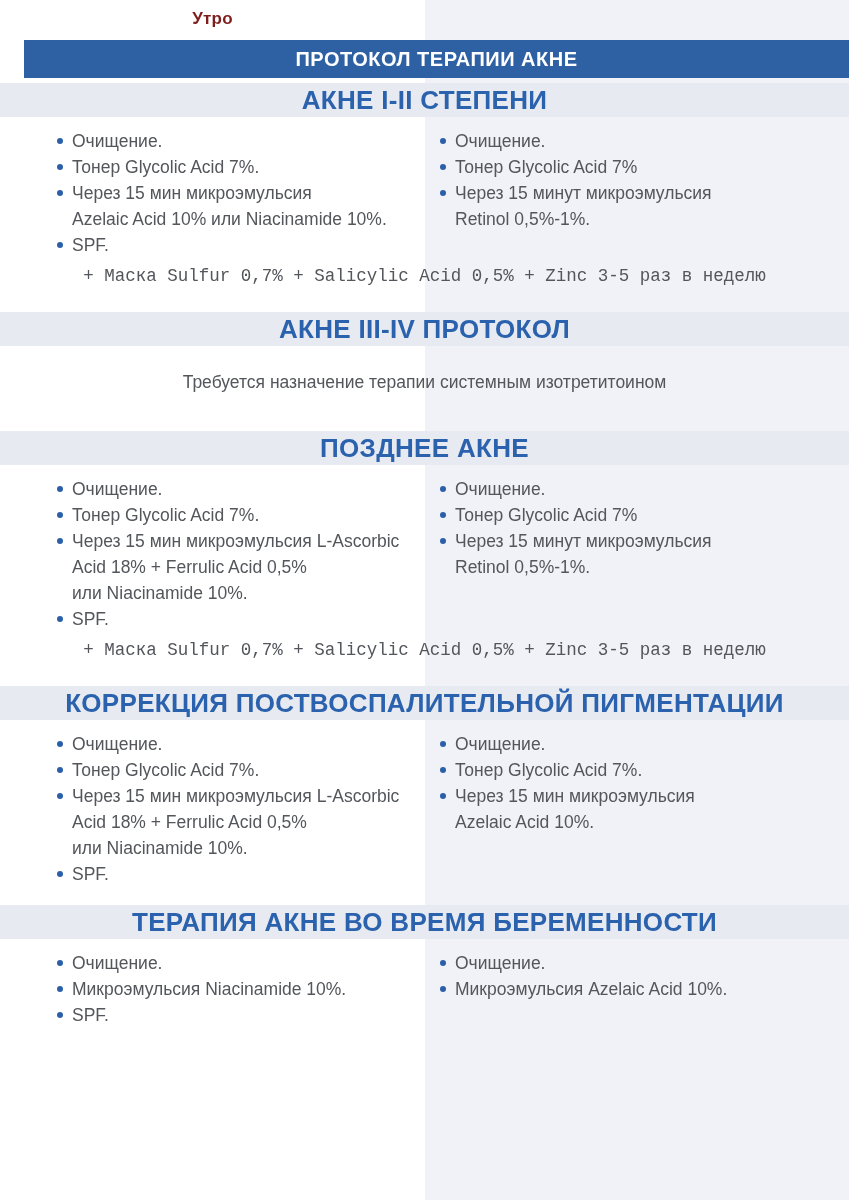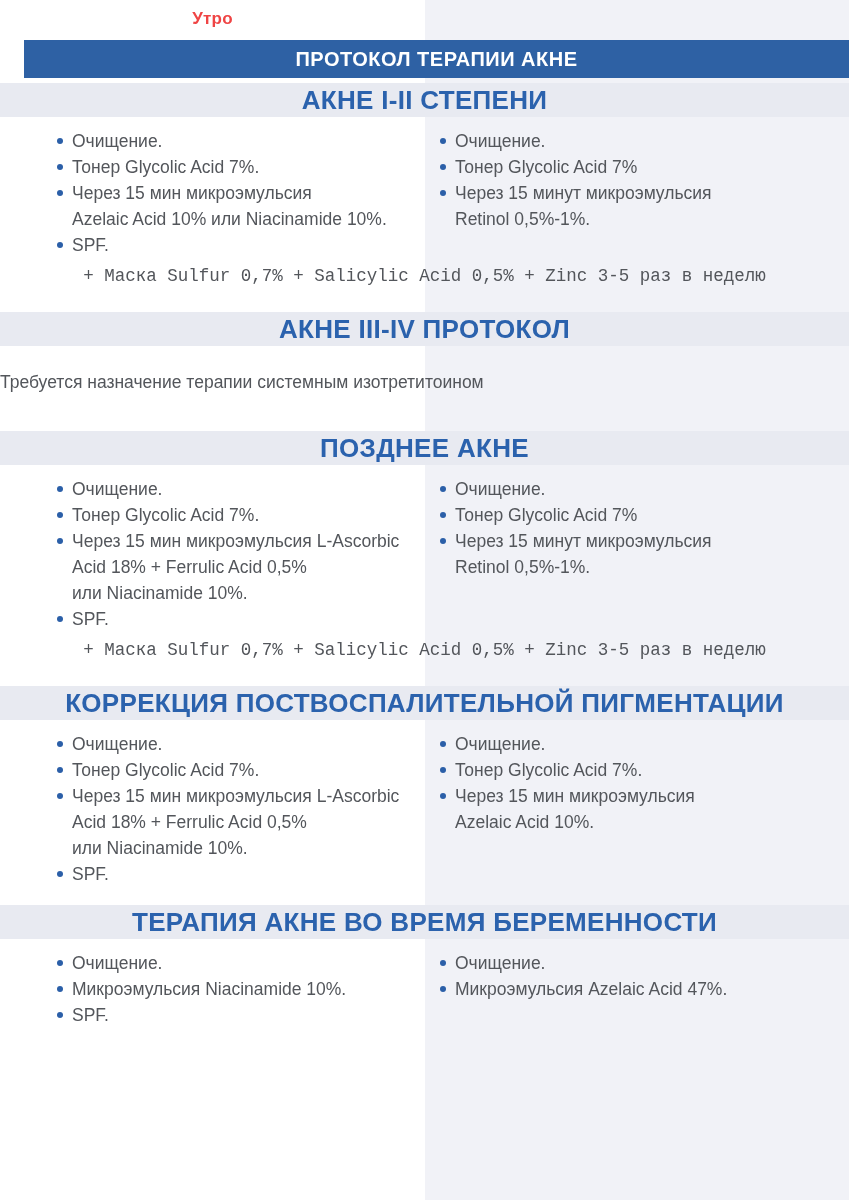--- a/index.html
+++ b/index.html
@@ -5,41 +5,41 @@
   html,body{margin:0;padding:0;}
   body{
     width:849px;height:1200px;position:relative;background:#ffffff;
     font-family:"Liberation Sans", sans-serif;overflow:hidden;
   }
   .evening-band{position:absolute;left:425px;top:0;width:424px;height:1200px;background:#f1f2f7;}
   .content{position:relative;z-index:1;}
 
   .dayrow{display:flex;height:38px;}
   .dayrow .half{flex:0 0 425px;display:flex;align-items:center;justify-content:center;
-    color:#ef4444;font-weight:700;font-size:17px;letter-spacing:.2px;}
+    color:#7f1d1d;font-weight:700;font-size:17px;letter-spacing:.2px;}
   .dayrow .half.evening{flex:0 0 424px;}
 
   .titlebar{height:38px;margin-top:2px;background:#2e61a4;color:#ffffff;font-weight:700;
     font-size:20px;display:flex;align-items:center;justify-content:center;letter-spacing:.5px;margin-left:24px;}
 
   .secbar{height:34px;background:#e8eaf1;color:#2b62ad;font-weight:700;font-size:26px;
     display:flex;align-items:center;justify-content:center;letter-spacing:.3px;}
   .sec-first .secbar{margin-top:5px;}
 
   .twocol{display:flex;padding:11px 0 2px;}
   .col{box-sizing:border-box;}
   .col.morning{width:425px;padding-left:72px;padding-right:10px;}
   .col.evening{width:424px;padding-left:30px;padding-right:10px;}
   ul.bullets{list-style:none;margin:0;padding:0;}
   ul.bullets li{position:relative;font-size:17.5px;line-height:26px;color:#53565b;white-space:pre-line;}
   ul.bullets li::before{content:"";position:absolute;left:-15px;top:10px;width:6px;height:6px;
     border-radius:50%;background:#2b5fa8;}
 
   .footnote{text-align:center;font-size:17.5px;color:#53565b;margin-top:6px;padding-bottom:26px;font-family:Liberation Mono, monospace;}
-  .note{text-align:left;font-size:17.5px;color:#53565b;padding:26px 0 38px;}
+  .note{text-align:center;font-size:17.5px;color:#53565b;padding:26px 0 38px;}
   .twocol.pad-bottom{padding-bottom:18px;}
 </style>
 </head>
 <body>
 
 <div class="evening-band"></div>
 
 <div class="content">
 
   <div class="dayrow">
@@ -132,19 +132,19 @@
       <div class="col morning">
         <ul class="bullets">
           <li>Очищение.</li>
           <li>Микроэмульсия Niacinamide 10%.</li>
           <li>SPF.</li>
         </ul>
       </div>
       <div class="col evening">
         <ul class="bullets">
           <li>Очищение.</li>
-          <li>Микроэмульсия Azelaic Acid 47%.</li>
+          <li>Микроэмульсия Azelaic Acid 10%.</li>
         </ul>
       </div>
     </div>
   </section>
 
 </div>
 
 </body></html>

